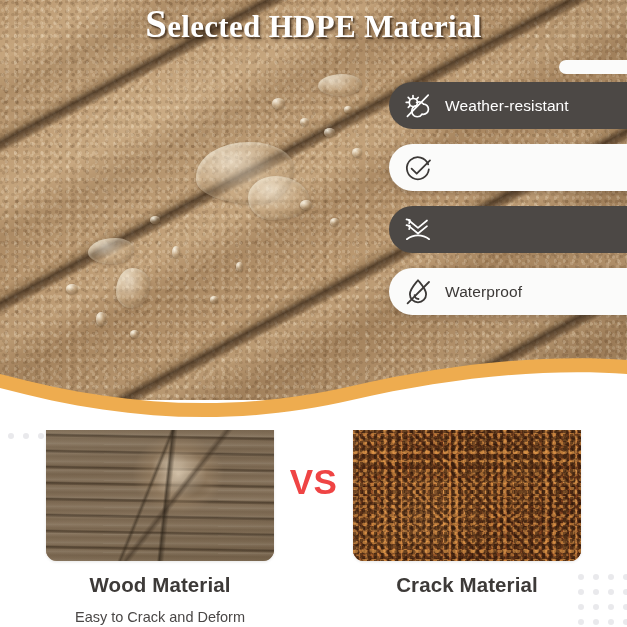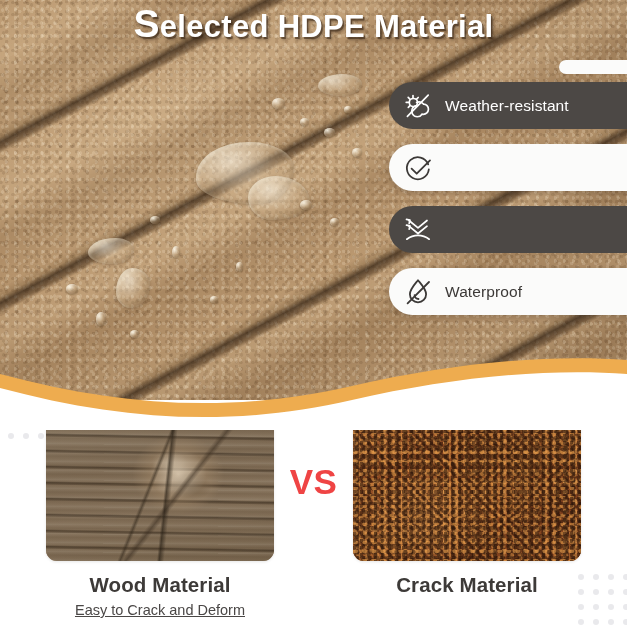--- a/index.html
+++ b/index.html
@@ -22,20 +22,21 @@
   }
 
   
   .hero {
     position: absolute;
     left: 0; top: 0;
     width: 627px;
     height: 400px;
     overflow: hidden;
     background: #ef4444;
+    font-family: Liberation Serif, serif;
   }
 
   .hero-photo {
     position: absolute;
     left: -5%; top: -5%;
     width: 110%; height: 110%;
     background-color: #b0916d;
     background-image:
       
       repeating-linear-gradient(
@@ -288,24 +289,23 @@
   }
 
   .card-title {
     margin-top: 12px;
     font-size: 20.5px;
     font-weight: bold;
     color: #3d3a38;
     letter-spacing: 0.1px;
   }
   .card-sub {
-    margin-top: 5px;
+    margin-top: 12px;
     font-size: 14.5px;
     color: #4a4746;
-    text-decoration: underline;
   }
 
   .vs {
     position: absolute;
     left: 270px;
     top: 62px;
     width: 87px;
     text-align: center;
     font-size: 35px;
     font-weight: bold;

